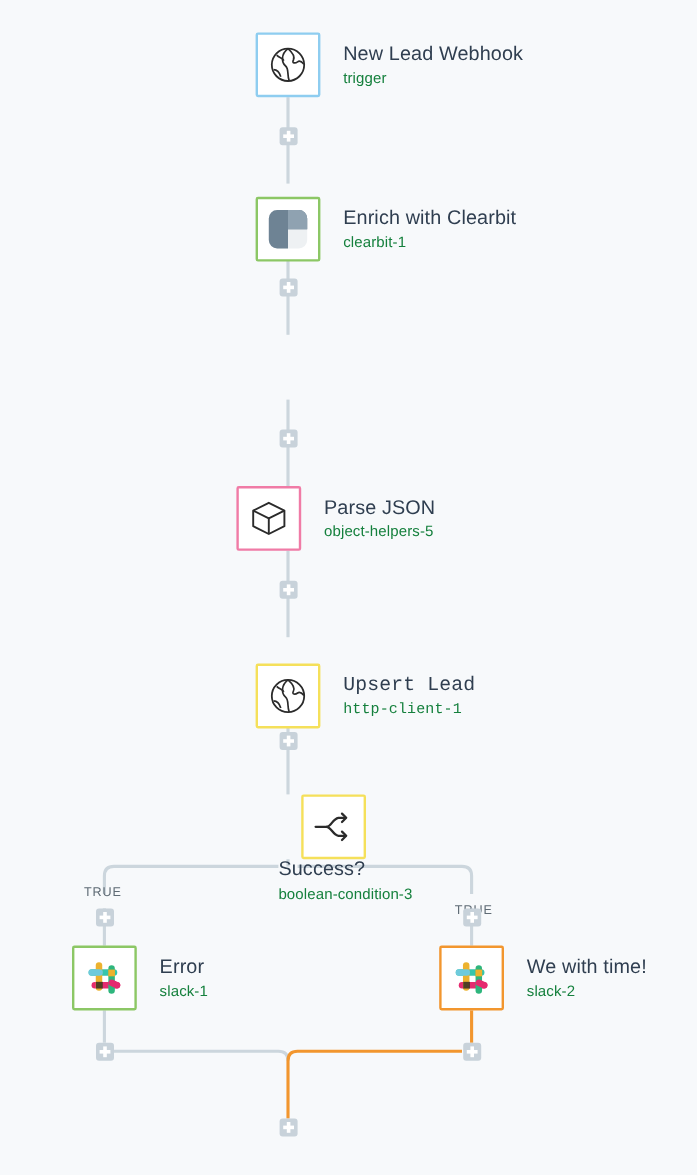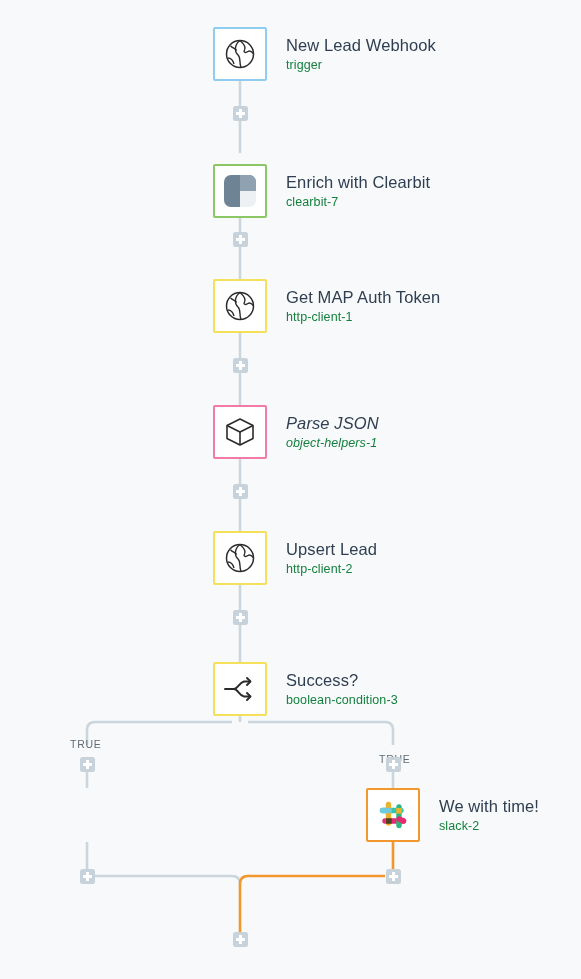--- a/index.html
+++ b/index.html
@@ -112,102 +112,107 @@
   <div class="node" style="left:213px; top:164px;">
     <div class="node-icon b-green">
       <svg class="gicon" width="34" height="34" viewBox="0 0 34 34">
         <rect x="1" y="1" width="32" height="32" rx="7" fill="#eef1f3"></rect>
         <path d="M8,1 H26 A7,7 0 0 1 33,8 V17 H17 V33 H8 A7,7 0 0 1 1,26 V8 A7,7 0 0 1 8,1 Z" fill="#6e8394"></path>
         <path d="M17,1 H26 A7,7 0 0 1 33,8 V17 H17 Z" fill="#8fa2b1"></path>
       </svg>
     </div>
     <div class="node-text">
       <div class="node-title">Enrich with Clearbit</div>
-      <div class="node-sub">clearbit-7</div>
-    </div>
-  </div>
-
-  <div class="node" style="left:213px; top:279px;">
+      <div class="node-sub">clearbit-1</div>
+    </div>
+  </div>
+
+
+  <div class="node" style="left:197px; top:405px;">
+    <div class="node-icon b-pink">
+      <svg class="gicon" width="36" height="36" viewBox="0 0 36 36">
+        <path d="M18 5 L31 11.5 L31 24.5 L18 31 L5 24.5 L5 11.5 Z" fill="none" stroke="#2b2b2b" stroke-width="1.6" stroke-linejoin="round"></path>
+        <path d="M5 11.5 L18 18 L31 11.5" fill="none" stroke="#2b2b2b" stroke-width="1.6" stroke-linejoin="round"></path>
+        <path d="M18 18 L18 31" fill="none" stroke="#2b2b2b" stroke-width="1.6"></path>
+      </svg>
+    </div>
+    <div class="node-text">
+      <div class="node-title">Parse JSON</div>
+      <div class="node-sub">object-helpers-5</div>
+    </div>
+  </div>
+
+  <div class="node" style="left:213px; top:553px;font-family:Liberation Mono, monospace;">
     <div class="node-icon b-yellow">
       <svg class="gicon" width="36" height="36" viewBox="0 0 36 36">
         <circle cx="18" cy="18" r="13.5" fill="none" stroke="#2b2b2b" stroke-width="1.5"></circle>
         <path d="M18 4.5 C 12 9, 12.5 16, 16 19 C 19 21.5, 17 26, 19 31.3" fill="none" stroke="#2b2b2b" stroke-width="1.4"></path>
         <path d="M18 4.5 C 22 8, 24 11, 22.5 14 C 21 16.8, 24 17, 26 15.5 C 28 14, 30 16, 31.3 17.5" fill="none" stroke="#2b2b2b" stroke-width="1.4"></path>
         <path d="M8.6 10 C 11 12.5, 13.5 12, 14.5 14.5" fill="none" stroke="#2b2b2b" stroke-width="1.4"></path>
         <path d="M6 22 C 9 22, 11 24.5, 12 28" fill="none" stroke="#2b2b2b" stroke-width="1.4"></path>
       </svg>
     </div>
     <div class="node-text">
-      <div class="node-title">Get MAP Auth Token</div>
+      <div class="node-title">Upsert Lead</div>
       <div class="node-sub">http-client-1</div>
     </div>
   </div>
 
-  <div class="node" style="left:213px; top:405px;font-style:italic;">
-    <div class="node-icon b-pink">
-      <svg class="gicon" width="36" height="36" viewBox="0 0 36 36">
-        <path d="M18 5 L31 11.5 L31 24.5 L18 31 L5 24.5 L5 11.5 Z" fill="none" stroke="#2b2b2b" stroke-width="1.6" stroke-linejoin="round"></path>
-        <path d="M5 11.5 L18 18 L31 11.5" fill="none" stroke="#2b2b2b" stroke-width="1.6" stroke-linejoin="round"></path>
-        <path d="M18 18 L18 31" fill="none" stroke="#2b2b2b" stroke-width="1.6"></path>
-      </svg>
-    </div>
-    <div class="node-text">
-      <div class="node-title">Parse JSON</div>
-      <div class="node-sub">object-helpers-1</div>
-    </div>
-  </div>
-
-  <div class="node" style="left:213px; top:531px;">
-    <div class="node-icon b-yellow">
-      <svg class="gicon" width="36" height="36" viewBox="0 0 36 36">
-        <circle cx="18" cy="18" r="13.5" fill="none" stroke="#2b2b2b" stroke-width="1.5"></circle>
-        <path d="M18 4.5 C 12 9, 12.5 16, 16 19 C 19 21.5, 17 26, 19 31.3" fill="none" stroke="#2b2b2b" stroke-width="1.4"></path>
-        <path d="M18 4.5 C 22 8, 24 11, 22.5 14 C 21 16.8, 24 17, 26 15.5 C 28 14, 30 16, 31.3 17.5" fill="none" stroke="#2b2b2b" stroke-width="1.4"></path>
-        <path d="M8.6 10 C 11 12.5, 13.5 12, 14.5 14.5" fill="none" stroke="#2b2b2b" stroke-width="1.4"></path>
-        <path d="M6 22 C 9 22, 11 24.5, 12 28" fill="none" stroke="#2b2b2b" stroke-width="1.4"></path>
-      </svg>
-    </div>
-    <div class="node-text">
-      <div class="node-title">Upsert Lead</div>
-      <div class="node-sub">http-client-2</div>
-    </div>
-  </div>
-
-  <div class="node" style="left:213px; top:662px;">
+  <div class="node" style="left:213px; top:662px;flex-direction:column;">
     <div class="node-icon b-yellow">
       <svg class="gicon" width="36" height="36" viewBox="0 0 36 36">
         <path d="M3 18 H12 C16 18, 17 11.5, 22 10.5 L28 10.5" fill="none" stroke="#2b2b2b" stroke-width="1.9" stroke-linecap="round"></path>
         <path d="M12 18 C16 18, 17 24.5, 22 25.5 L28 25.5" fill="none" stroke="#2b2b2b" stroke-width="1.9" stroke-linecap="round"></path>
         <path d="M25 7 L28.5 10.5 L25 14" fill="none" stroke="#2b2b2b" stroke-width="1.9" stroke-linecap="round" stroke-linejoin="round"></path>
         <path d="M25 22 L28.5 25.5 L25 29" fill="none" stroke="#2b2b2b" stroke-width="1.9" stroke-linecap="round" stroke-linejoin="round"></path>
       </svg>
     </div>
     <div class="node-text">
       <div class="node-title">Success?</div>
       <div class="node-sub">boolean-condition-3</div>
     </div>
   </div>
 
-
-  <div class="node" style="left:366px; top:788px;">
-    <div class="node-icon b-orange">
+  <div class="node" style="left:60px; top:788px;">
+    <div class="node-icon b-green">
       <svg class="gicon" width="36" height="36" viewBox="0 0 36 36">
         <g stroke-linecap="round" stroke-width="5.4" fill="none">
           <line x1="7.5" y1="13.5" x2="26" y2="13.5" stroke="#36c5ab"></line>
           <line x1="10" y1="24" x2="28.5" y2="24" stroke="#e52a6f"></line>
           <line x1="13.5" y1="7.5" x2="13.5" y2="26" stroke="#ecb22e"></line>
           <line x1="24" y1="10" x2="24" y2="28.5" stroke="#2eb67d"></line>
           <line x1="7.5" y1="13.5" x2="14" y2="13.5" stroke="#6ecadc"></line>
           <line x1="24" y1="22" x2="28.5" y2="24" stroke="#e52a6f"></line>
         </g>
         <rect x="11" y="21.2" width="5.6" height="5.6" fill="#231f20" opacity=".78"></rect>
         <rect x="21.2" y="11" width="5.6" height="5.6" fill="#ecb22e"></rect>
       </svg>
     </div>
     <div class="node-text">
+      <div class="node-title">Error</div>
+      <div class="node-sub">slack-1</div>
+    </div>
+  </div>
+
+  <div class="node" style="left:366px; top:788px;">
+    <div class="node-icon b-orange">
+      <svg class="gicon" width="36" height="36" viewBox="0 0 36 36">
+        <g stroke-linecap="round" stroke-width="5.4" fill="none">
+          <line x1="7.5" y1="13.5" x2="26" y2="13.5" stroke="#36c5ab"></line>
+          <line x1="10" y1="24" x2="28.5" y2="24" stroke="#e52a6f"></line>
+          <line x1="13.5" y1="7.5" x2="13.5" y2="26" stroke="#ecb22e"></line>
+          <line x1="24" y1="10" x2="24" y2="28.5" stroke="#2eb67d"></line>
+          <line x1="7.5" y1="13.5" x2="14" y2="13.5" stroke="#6ecadc"></line>
+          <line x1="24" y1="22" x2="28.5" y2="24" stroke="#e52a6f"></line>
+        </g>
+        <rect x="11" y="21.2" width="5.6" height="5.6" fill="#231f20" opacity=".78"></rect>
+        <rect x="21.2" y="11" width="5.6" height="5.6" fill="#ecb22e"></rect>
+      </svg>
+    </div>
+    <div class="node-text">
       <div class="node-title">We with time!</div>
       <div class="node-sub">slack-2</div>
     </div>
   </div>
 
   <div class="branch-label" style="left:70px; top:738px;">TRUE</div>
   <div class="branch-label" style="left:379px; top:738px;margin-top:15px;">TRUE</div>
 
   <div class="plus" style="left:233px; top:106px;"></div>
   <div class="plus" style="left:233px; top:232px;"></div>

